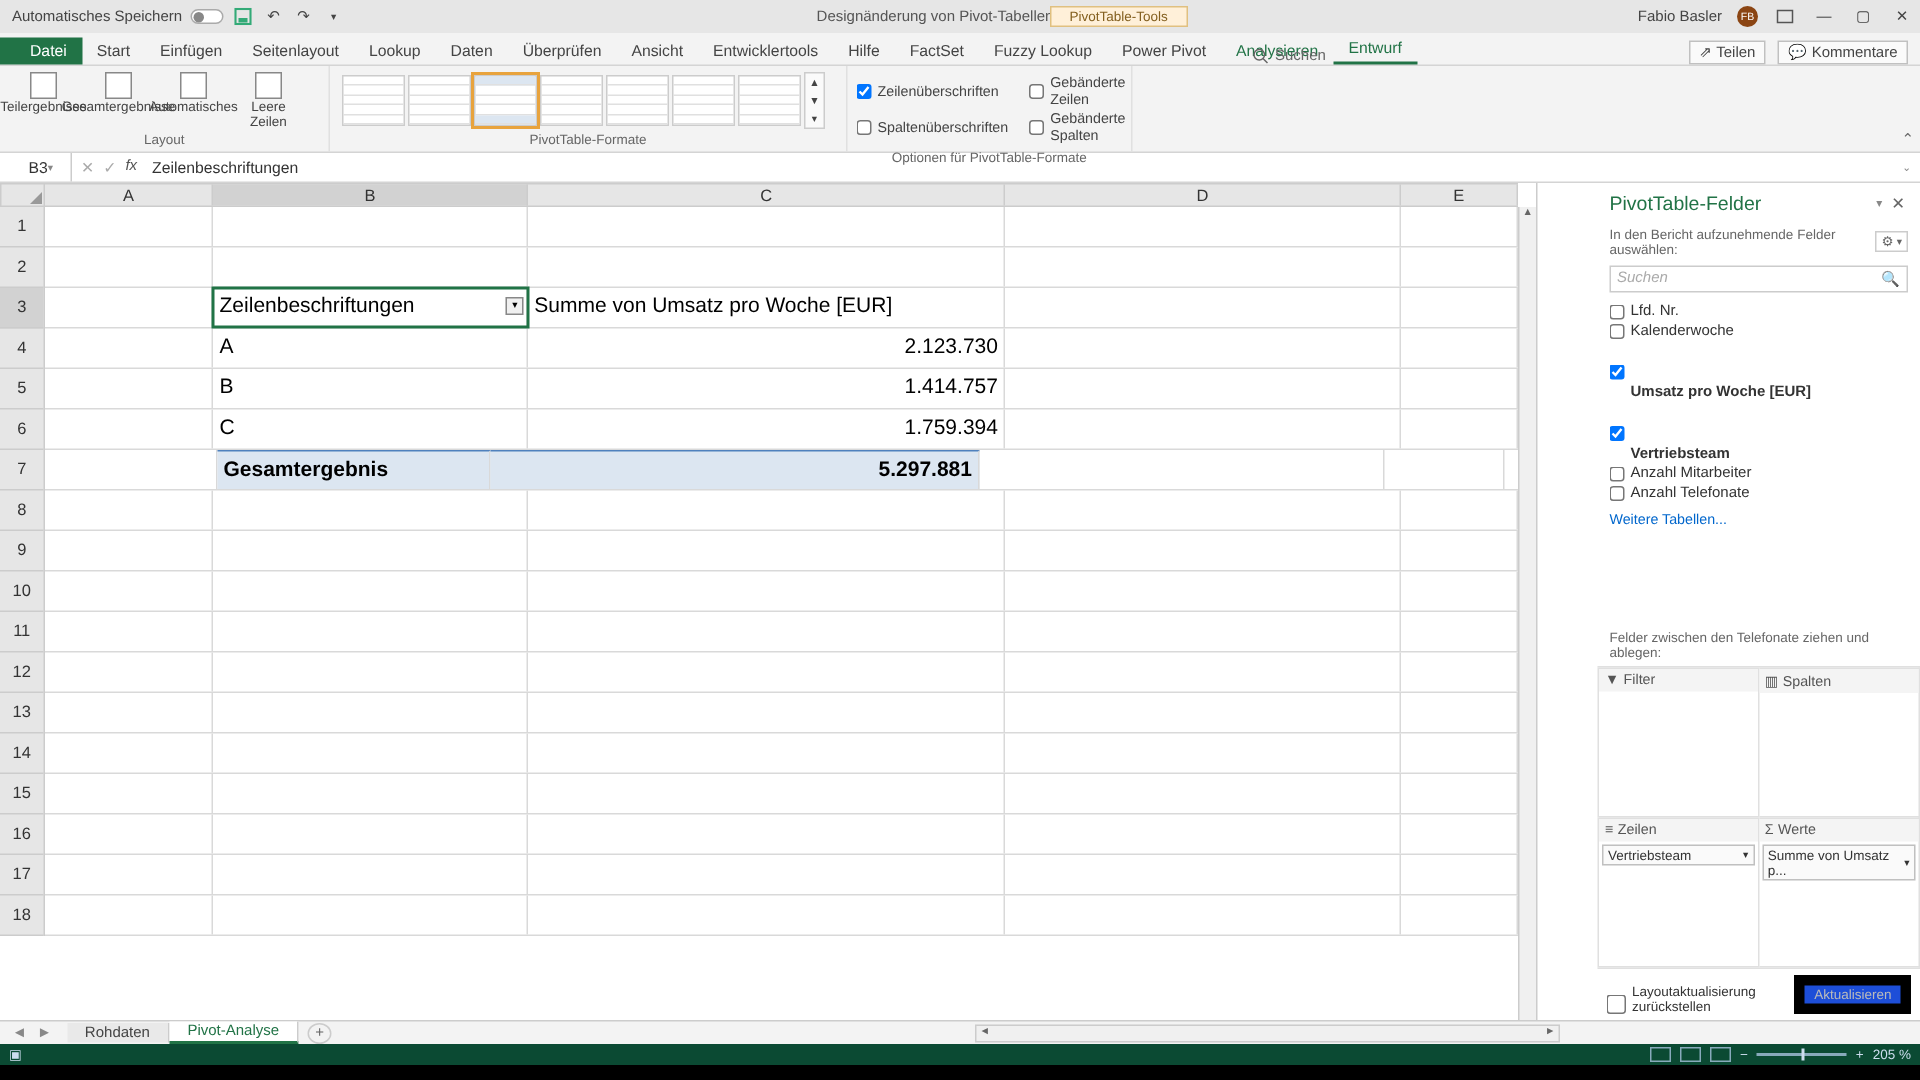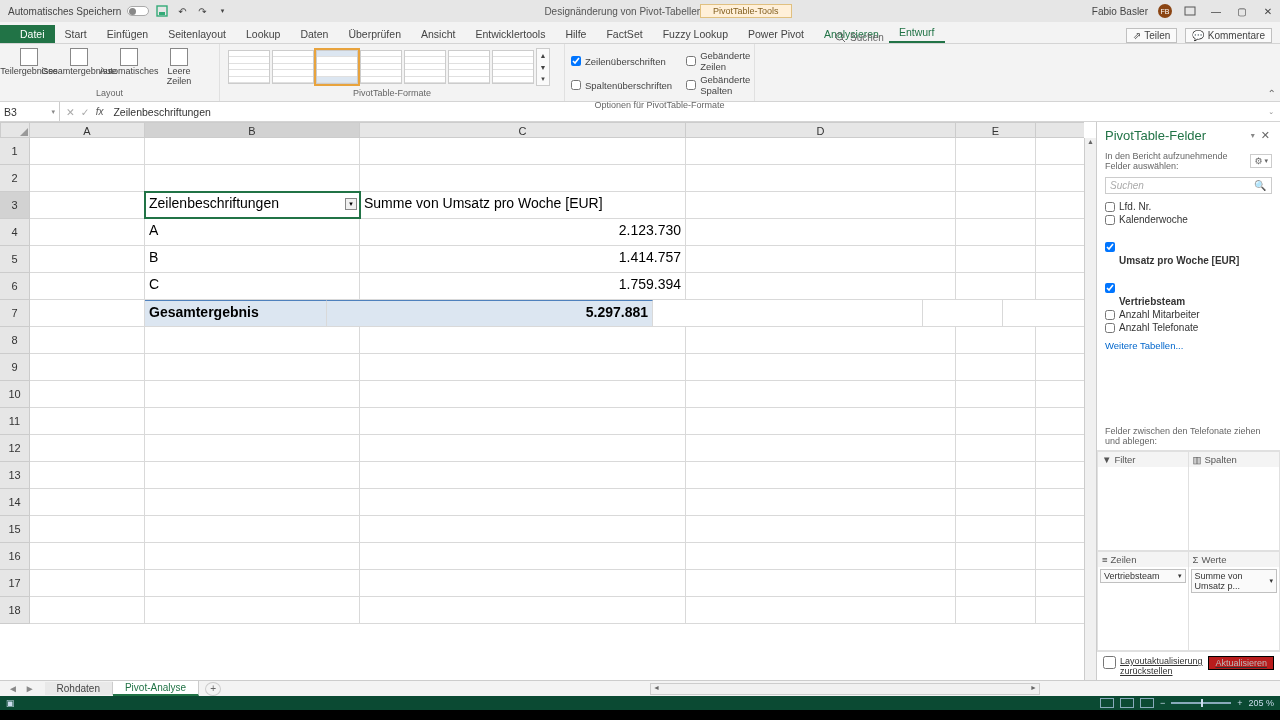--- a/index.html
+++ b/index.html
@@ -39,21 +39,21 @@
 .style-gallery { display: flex; gap: 2px; padding: 2px; align-items: center; }
 .style-swatch { width: 42px; height: 34px; border: 1px solid #ccc; background: #fff; display: grid; grid-template-rows: repeat(5, 1fr); }
 .style-swatch div { border-bottom: 1px solid #e0e0e0; }
 .style-swatch.selected { outline: 2px solid #e8a33d; }
 .gallery-scroll { width: 14px; height: 38px; border: 1px solid #ccc; background: #fafafa; display: flex; flex-direction: column; }
 .gallery-scroll div { flex: 1; display: flex; align-items: center; justify-content: center; font-size: 7px; }
 .ribbon-collapse { position: absolute; right: 4px; bottom: 2px; font-size: 10px; color: #666; }
 
 
 .fbar { height: 20px; border-bottom: 1px solid #d4d4d4; display: flex; align-items: center; font-size: 10.5px; }
-.namebox { width: 60px; border-right: 1px solid #ccc; padding: 0 4px; color: #333; height: 100%; display: flex; align-items: center; }
+.namebox { width: 48px; border-right: 1px solid #ccc; padding: 0 19px; color: #333; height: 100%; display: flex; align-items: center; }
 .namebox .dd { margin-left: auto; font-size: 7px; color: #888; }
 .fbar-icons { display: flex; gap: 6px; padding: 0 6px; color: #aaa; }
 .fbar-icons .fx { color: #555; font-style: italic; font-size: 10px; }
 .fbar-input { flex: 1; padding: 0 4px; color: #333; }
 
 
 .sheet-wrap { position: absolute; top: 122px; left: 0; right: 0; bottom: 40px; display: flex; }
 .grid-area { flex: 1; position: relative; overflow: hidden; }
 .col-headers { position: absolute; top: 0; left: 30px; right: 12px; height: 16px; display: flex; background: #e6e6e6; border-top: 1px solid #ccc; border-bottom: 1px solid #ccc; }
 .col-h { border-right: 1px solid #ccc; text-align: center; font-size: 11px; color: #333; line-height: 16px; }
@@ -68,43 +68,43 @@
 .cell { border-right: 1px solid #d9d9d9; font-size: 14px; padding: 3px 4px; color: #000; overflow: hidden; white-space: nowrap; }
 .cell.num { text-align: right; }
 .pt-header { background: #fff; }
 .pt-total { background: #dce6f1; font-weight: bold; border-top: 1px solid #4f81bd; }
 .active-cell { outline: 2px solid #217346; outline-offset: -1px; position: relative; }
 .filter-handle { position: absolute; right: 2px; top: 6px; width: 12px; height: 12px; border: 1px solid #888; background: #f0f0f0; font-size: 7px; text-align: center; line-height: 10px; }
 .vscroll { position: absolute; top: 16px; right: 0; width: 12px; bottom: 0; background: #f0f0f0; border-left: 1px solid #ccc; }
 .vscroll::before { content: "▲"; position: absolute; top: 0; width: 100%; text-align: center; font-size: 7px; color: #666; }
 
 
-.pivot-pane { width: 184px; border-left: 1px solid #ccc; background: #fff; display: flex; flex-direction: column; font-size: 10px; color: #333; }
+.pivot-pane { width: 256px; border-left: 1px solid #ccc; background: #fff; display: flex; flex-direction: column; font-size: 10px; color: #333; padding-left: 40px; }
 .pp-head { display: flex; align-items: center; padding: 6px 8px; font-size: 13px; color: #217346; }
 .pp-head .pp-dd { margin-left: auto; font-size: 8px; color: #888; padding: 0 4px;}
 .pp-head .pp-close { font-size: 11px; color: #666; padding: 0 2px; }
 .pp-sub { padding: 2px 8px; font-size: 9px; color: #666; display: flex; align-items: center; }
 .pp-sub .gear { margin-left: auto; border: 1px solid #ccc; padding: 1px 3px; font-size: 9px; display: flex; align-items: center; gap: 2px;}
 .pp-search { margin: 4px 8px; border: 1px solid #ccc; padding: 2px 4px; font-size: 10px; color: #aaa; font-style: italic; display: flex; }
 .pp-search span:last-child { margin-left: auto; font-style: normal; }
 .pp-fields { padding: 2px 8px; flex: 0 0 auto; }
 .pp-field { display: flex; align-items: center; gap: 4px; padding: 1px 0; font-size: 10px; }
 .pp-field input { width: 10px; height: 10px; }
 .pp-field.bold label { font-weight: bold; margin-top: 28px; }
 .pp-more { padding: 4px 8px; color: #0066cc; font-size: 9.5px; }
 .pp-spacer { flex: 1; }
 .pp-areas-label { padding: 4px 8px; font-size: 9px; color: #666; }
 .pp-areas { display: grid; grid-template-columns: 1fr 1fr; grid-template-rows: auto auto; gap: 0; border-top: 1px solid #e0e0e0; }
 .pp-area { border: 1px solid #e0e0e0; border-left: none; height: 100px; display: flex; flex-direction: column; }
 .pp-area:nth-child(odd){ border-left: 1px solid #e0e0e0;}
 .pp-area-h { background: #f4f4f4; padding: 2px 4px; font-size: 9.5px; color: #555; display: flex; align-items: center; gap: 3px; }
 .pp-chip { margin: 2px; border: 1px solid #c0c0c0; background: #fafafa; padding: 1px 3px; font-size: 9px; display: flex; align-items: center; }
 .pp-chip span:last-child { margin-left: auto; font-size: 7px; }
-.pp-footer { padding: 4px 6px; display: flex; align-items: flex-start; gap: 4px; font-size: 9px; border-top: 1px solid #e0e0e0; text-decoration: underline; }
-.pp-footer .upd-btn { margin-left: auto; border: 1px solid #000000; background: #b91c1c; color: #bbb; padding: 1px 6px; }
+.pp-footer { padding: 4px 6px; display: flex; align-items: flex-end; gap: 4px; font-size: 9px; border-top: 1px solid #e0e0e0; }
+.pp-footer .upd-btn { margin-left: auto; border: 7px solid #000000; background: #1d4ed8; color: #bbb; padding: 1px 6px; }
 
 
 .sheet-tabs { position: absolute; bottom: 24px; left: 0; right: 0; height: 16px; background: #f3f3f3; border-top: 1px solid #ccc; display: flex; align-items: center; font-size: 10px; }
 .st-nav { padding: 0 8px; color: #888; letter-spacing: 2px; }
 .st-tab { padding: 1px 12px; border-right: 1px solid #ccc; color: #444; background: #e9e9e9; }
 .st-tab.active { background: #fff; border-bottom: 2px solid #217346; color: #217346; }
 .st-add { width: 16px; height: 14px; border: 1px solid #ccc; border-radius: 50%; margin-left: 6px; text-align: center; font-size: 10px; line-height: 12px; color: #666; }
 .st-hscroll { margin-left: auto; width: 390px; height: 12px; background: #f0f0f0; border: 1px solid #ccc; margin-right: 240px; position: relative; }
 .st-hscroll::before { content: "◄"; position: absolute; left: 2px; font-size: 7px; color: #666; }
 .st-hscroll::after { content: "►"; position: absolute; right: 2px; font-size: 7px; color: #666; }

